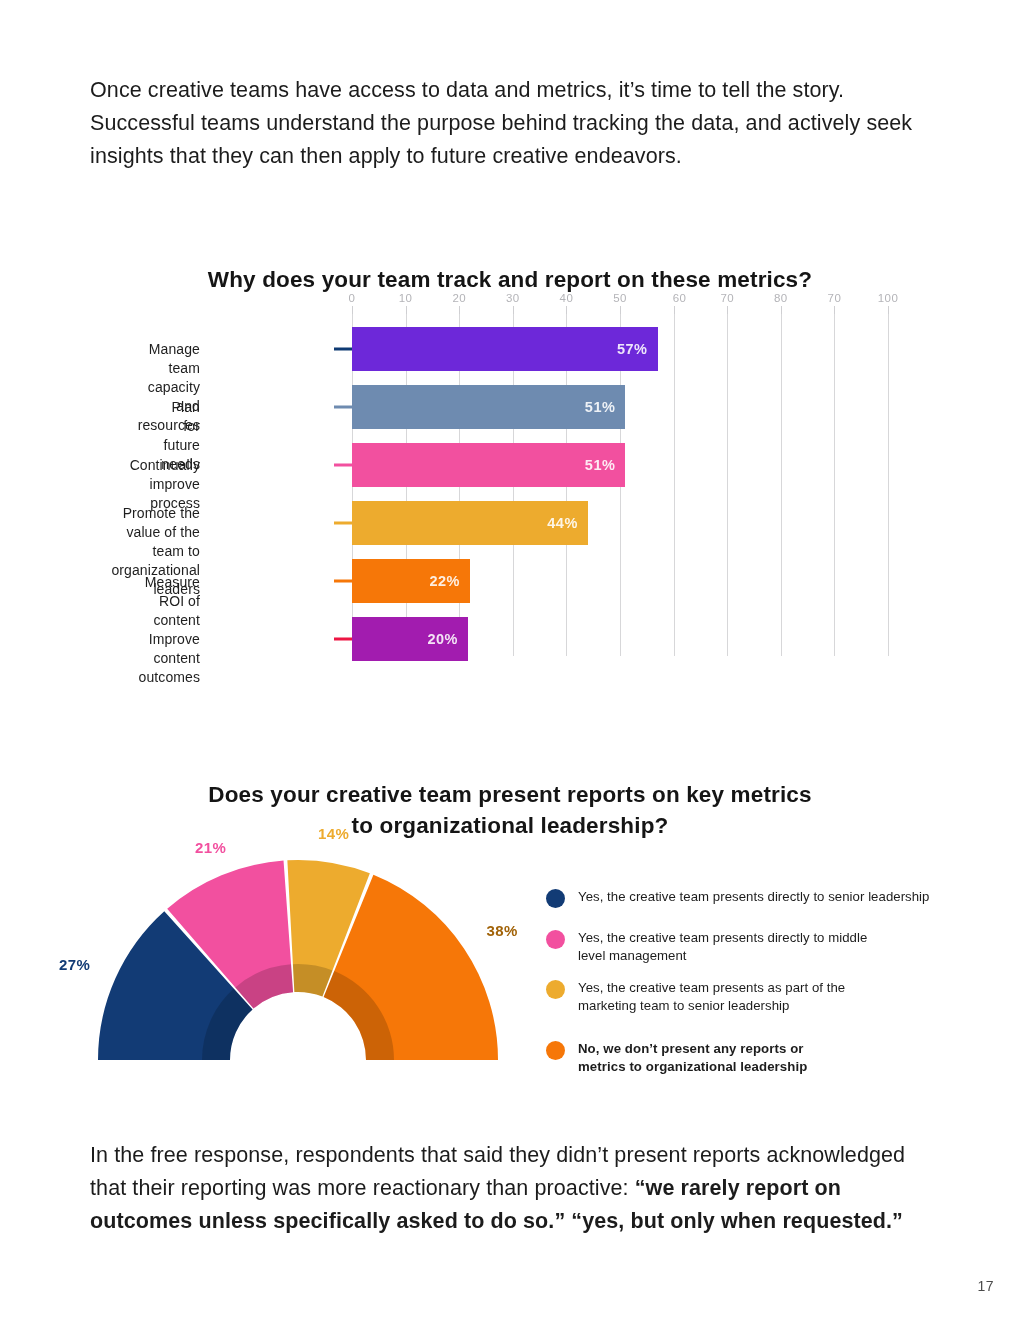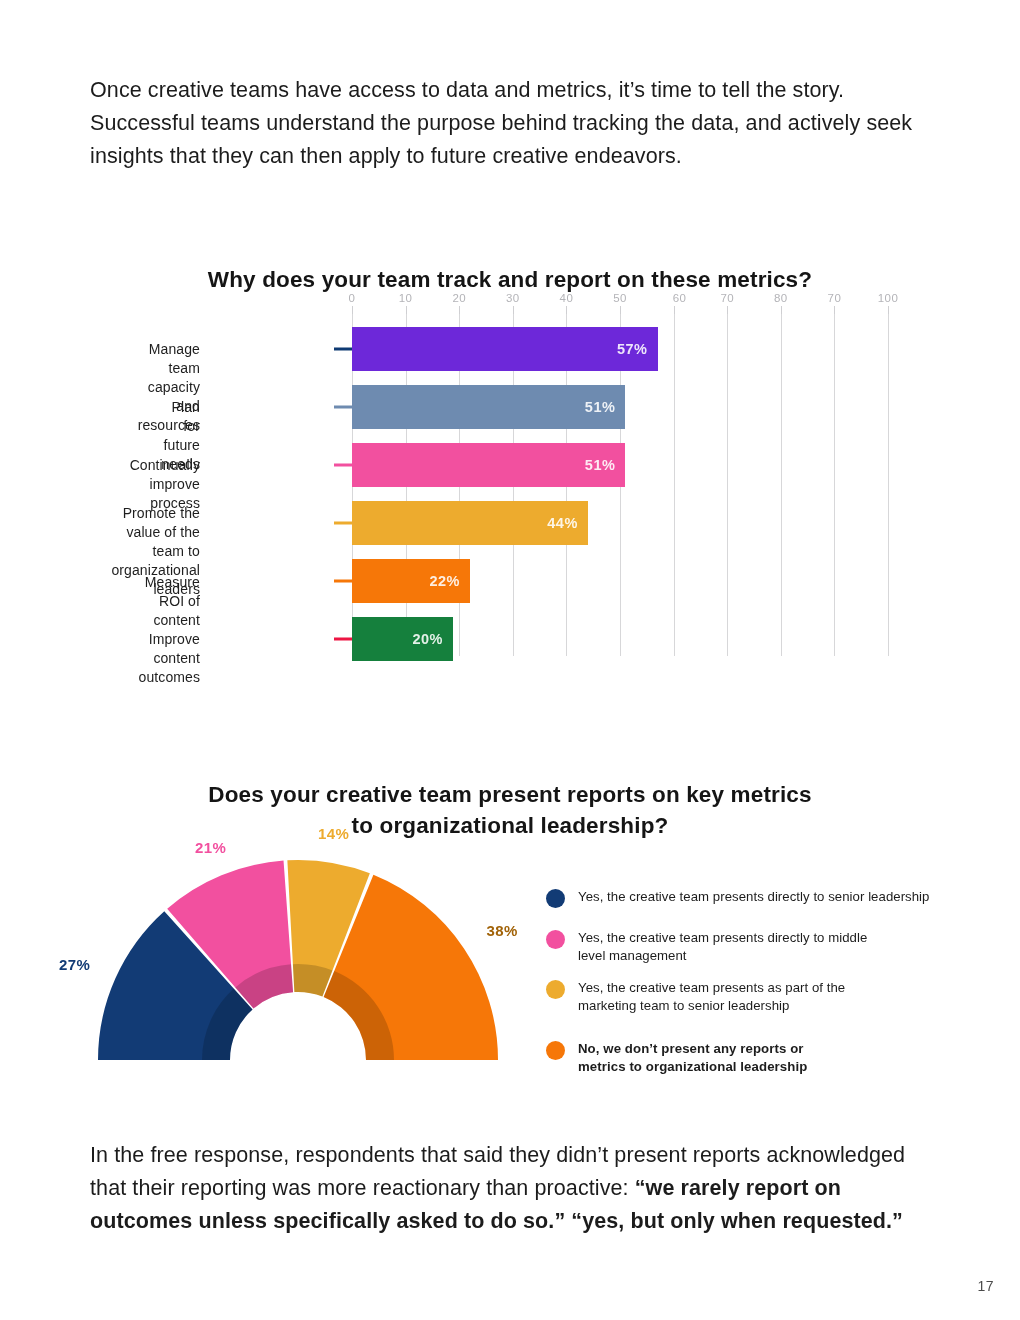--- a/index.html
+++ b/index.html
@@ -266,21 +266,21 @@
 organizational leaders</div>
         <div class="bar-row" style="top: 245px; width: 536px;">
           <div class="bar-leader" style="background: rgb(246, 119, 8);"></div>
           <div class="bar" style="width: 117.92px; background: rgb(246, 119, 8);">
             <span class="bar-value">22%</span>
           </div>
         </div>
         <div class="cat-label" style="top: 259px;">Measure ROI of content</div>
         <div class="bar-row" style="top: 303px; width: 536px;">
           <div class="bar-leader" style="background: rgb(237, 21, 67);"></div>
-          <div class="bar" style="width: 101px; background: #15803d;">
+          <div class="bar" style="width: 116px; background: #a21caf;">
             <span class="bar-value">20%</span>
           </div>
         </div>
         <div class="cat-label" style="top: 315.5px;">Improve content outcomes</div>
       </div>
   </div>
 
   <h2 class="section-title" id="gauge-chart-title"><span>Does your creative team present reports on key metrics</span><br><span>to organizational leadership?</span></h2>
 
   <div id="gauge-chart">

